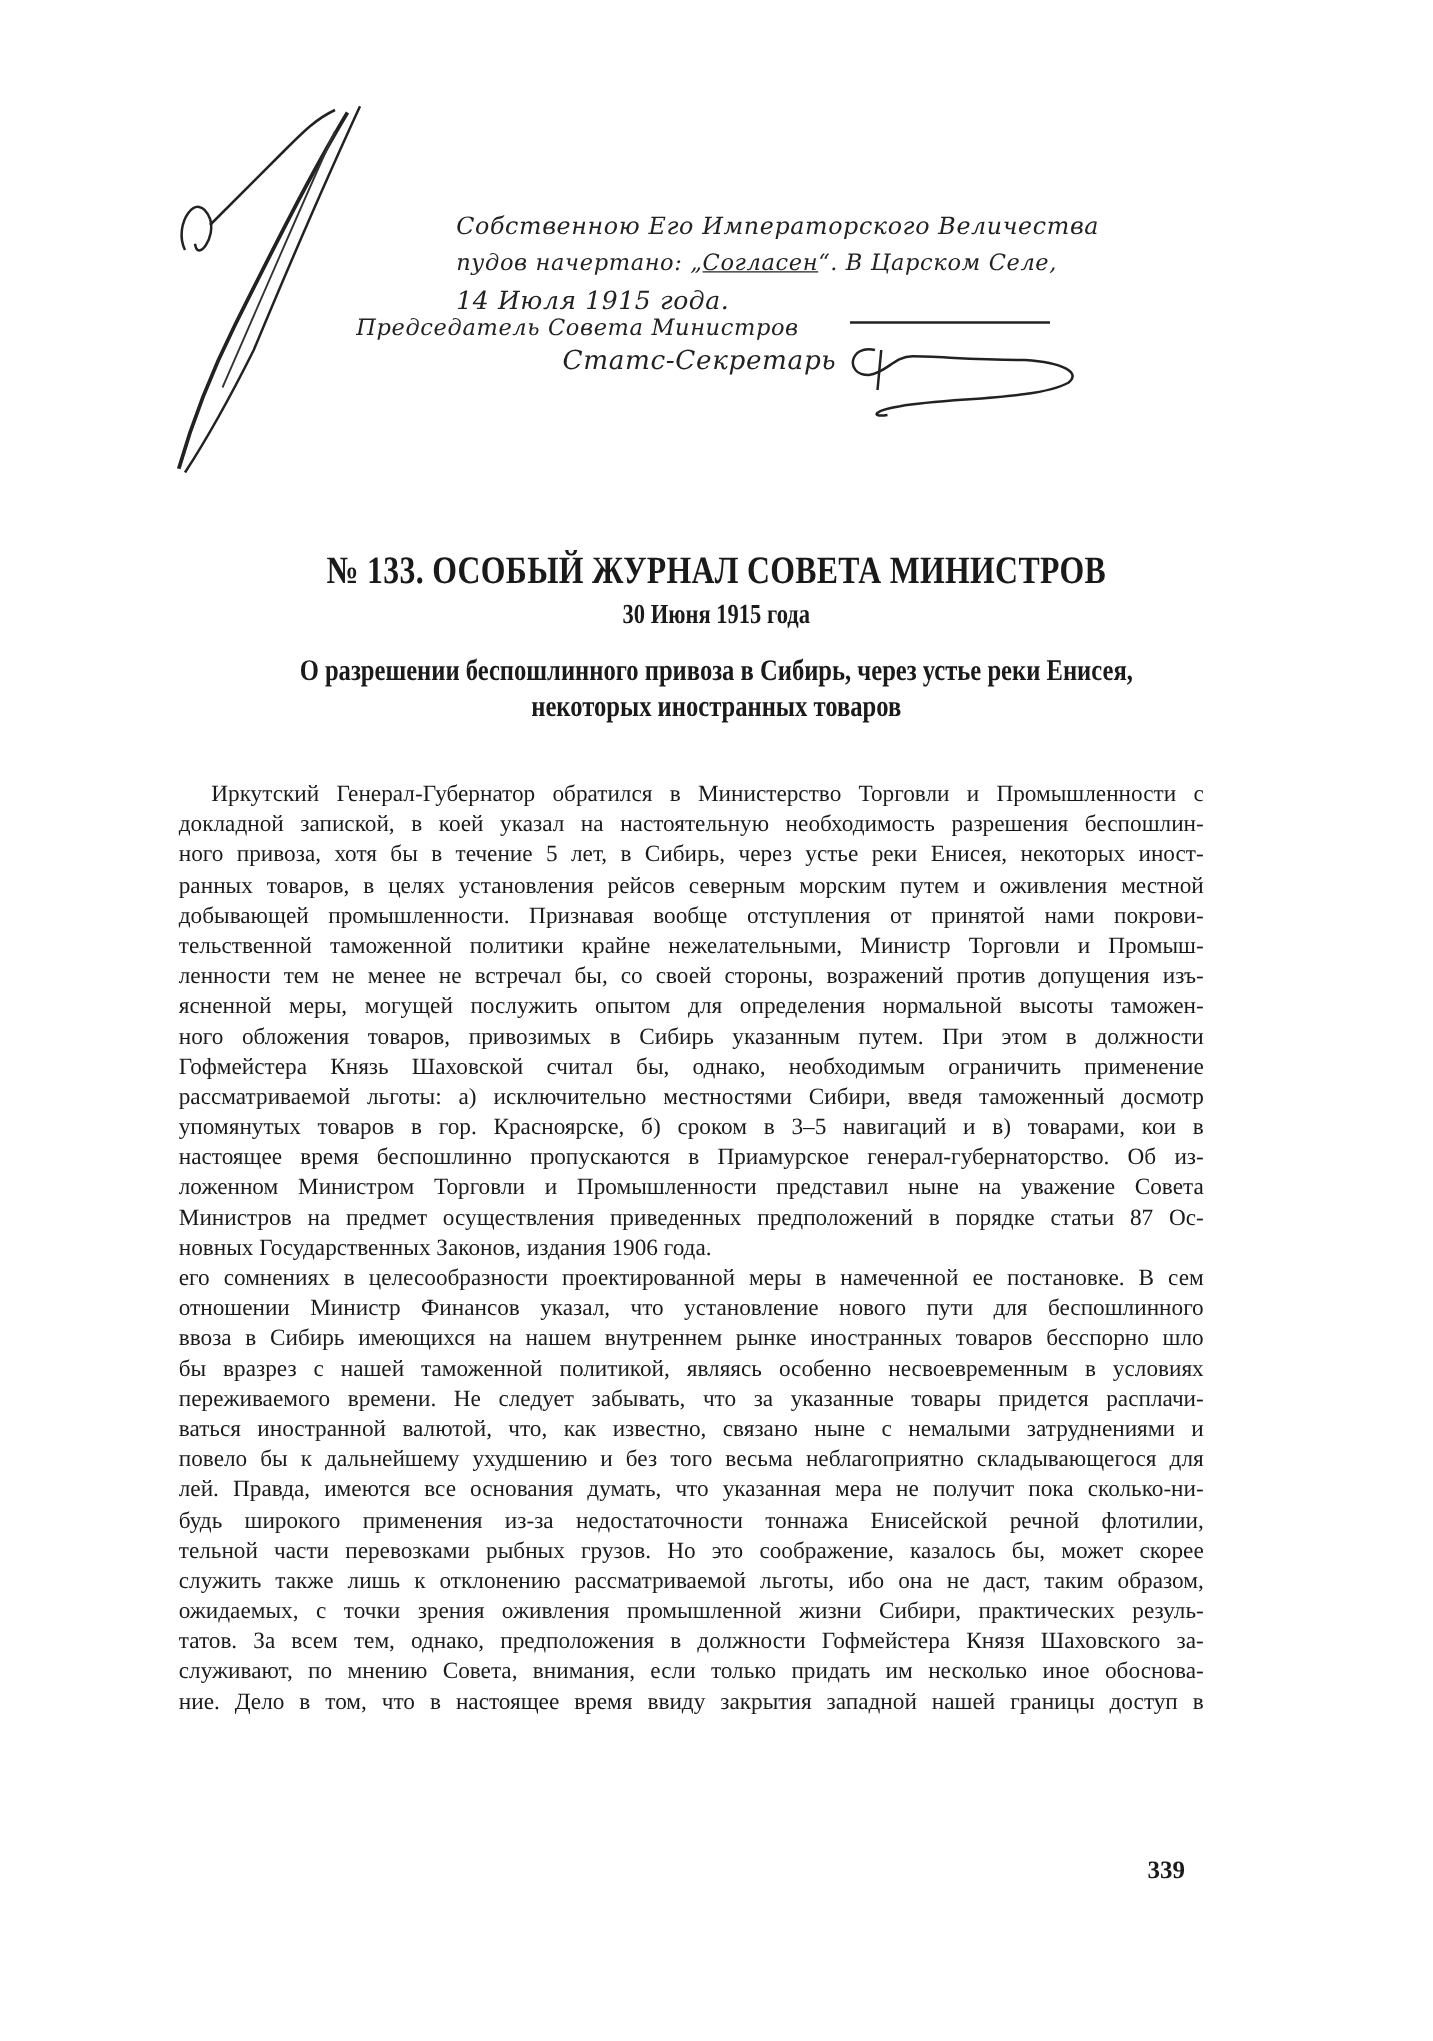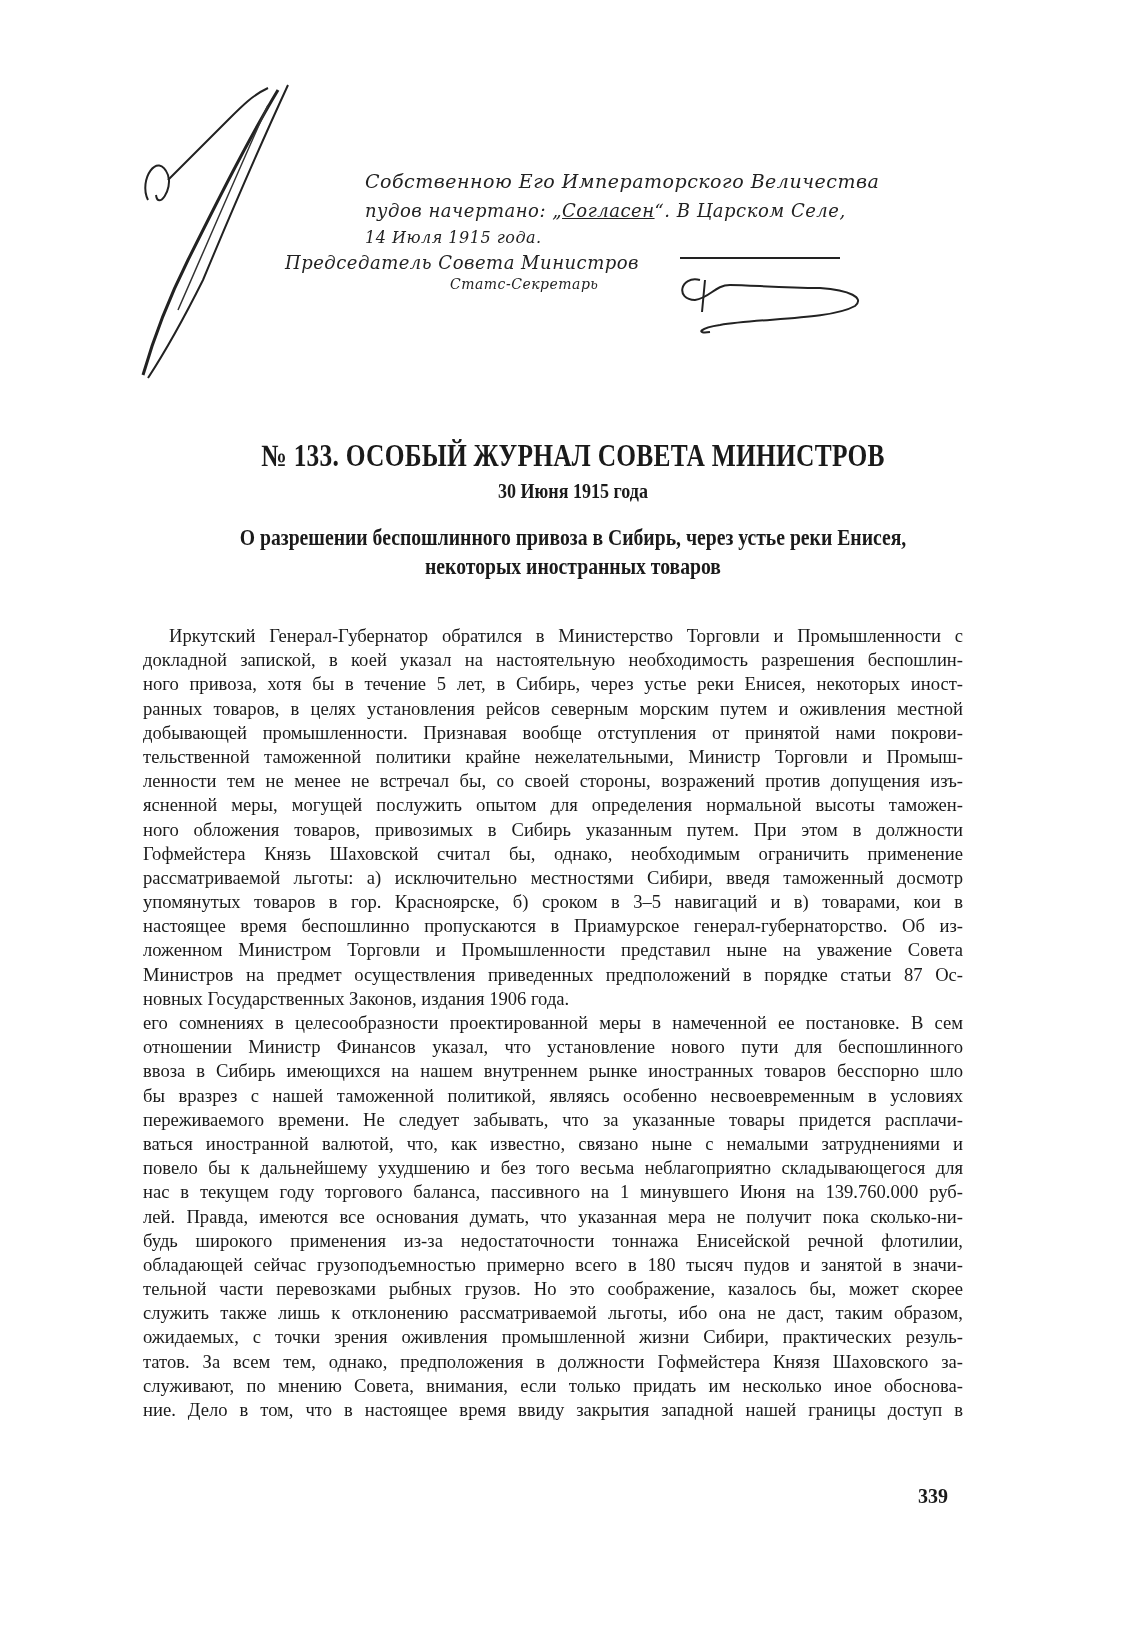--- a/index.html
+++ b/index.html
@@ -5,23 +5,23 @@
   html, body { margin: 0; padding: 0; background: #ffffff; }
   body { width: 1146px; height: 1633px; position: relative; overflow: hidden; color: #1a1a1a; }
   .page { position: absolute; left: 0; top: 0; width: 1146px; height: 1633px; background: #fff; }
 
   
   .resolution { position: absolute; left: 0; top: 0; width: 1146px; height: 400px; text-decoration: underline; }
   .diag-sign { position: absolute; left: 128px; top: 80px; }
   .hw { position: absolute; font-family: "DejaVu Serif", serif; font-style: italic; color: #222; white-space: nowrap; letter-spacing: 0.5px; }
   .hw-1 { left: 365px; top: 170px; font-size: 19px; }
   .hw-2 { left: 365px; top: 200px; font-size: 18px; }
-  .hw-3 { left: 365px; top: 228px; font-size: 16px; }
+  .hw-3 { left: 365px; top: 228px; font-size: 20px; }
   .hw-4 { left: 285px; top: 252px; font-size: 18px; }
-  .hw-5 { left: 450px; top: 276px; font-size: 14px; }
+  .hw-5 { left: 450px; top: 276px; font-size: 21px; }
   .hw-ul { text-decoration: underline; }
   .pm-sign { position: absolute; left: 640px; top: 250px; }
 
   
   .heading { position: absolute; left: 120px; width: 906px; text-align: center; font-family: "Liberation Serif", serif; font-weight: bold; transform: scaleX(0.82); transform-origin: center; }
   .h-title { top: 438px; font-size: 31px; letter-spacing: 0.3px; }
   .h-date { top: 478px; font-size: 22px; }
   .h-sub1 { top: 524px; font-size: 24px; }
   .h-sub2 { top: 553px; font-size: 24px; }
 
@@ -83,24 +83,22 @@
       <span class="line last">новных Государственных Законов, издания 1906 года.</span>
     </div>
     <div>
       <span class="line">его сомнениях в целесообразности проектированной меры в намеченной ее постановке. В сем</span>
       <span class="line">отношении Министр Финансов указал, что установление нового пути для беспошлинного</span>
       <span class="line">ввоза в Сибирь имеющихся на нашем внутреннем рынке иностранных товаров бесспорно шло</span>
       <span class="line">бы вразрез с нашей таможенной политикой, являясь особенно несвоевременным в условиях</span>
       <span class="line">переживаемого времени. Не следует забывать, что за указанные товары придется расплачи-</span>
       <span class="line">ваться иностранной валютой, что, как известно, связано ныне с немалыми затруднениями и</span>
       <span class="line">повело бы к дальнейшему ухудшению и без того весьма неблагоприятно складывающегося для</span>
-      <span class="line">нас в текущем году торгового баланса, пассивного на 1 минувшего Июня на 139.760.000 руб-</span>
       <span class="line">лей. Правда, имеются все основания думать, что указанная мера не получит пока сколько-ни-</span>
       <span class="line">будь широкого применения из-за недостаточности тоннажа Енисейской речной флотилии,</span>
-      <span class="line">обладающей сейчас грузоподъемностью примерно всего в 180 тысяч пудов и занятой в значи-</span>
       <span class="line">тельной части перевозками рыбных грузов. Но это соображение, казалось бы, может скорее</span>
       <span class="line">служить также лишь к отклонению рассматриваемой льготы, ибо она не даст, таким образом,</span>
       <span class="line">ожидаемых, с точки зрения оживления промышленной жизни Сибири, практических резуль-</span>
       <span class="line">татов. За всем тем, однако, предположения в должности Гофмейстера Князя Шаховского за-</span>
       <span class="line">служивают, по мнению Совета, внимания, если только придать им несколько иное обоснова-</span>
       <span class="line">ние. Дело в том, что в настоящее время ввиду закрытия западной нашей границы доступ в</span>
     </div>
   </div>
 
   <div class="page-number">339</div>

